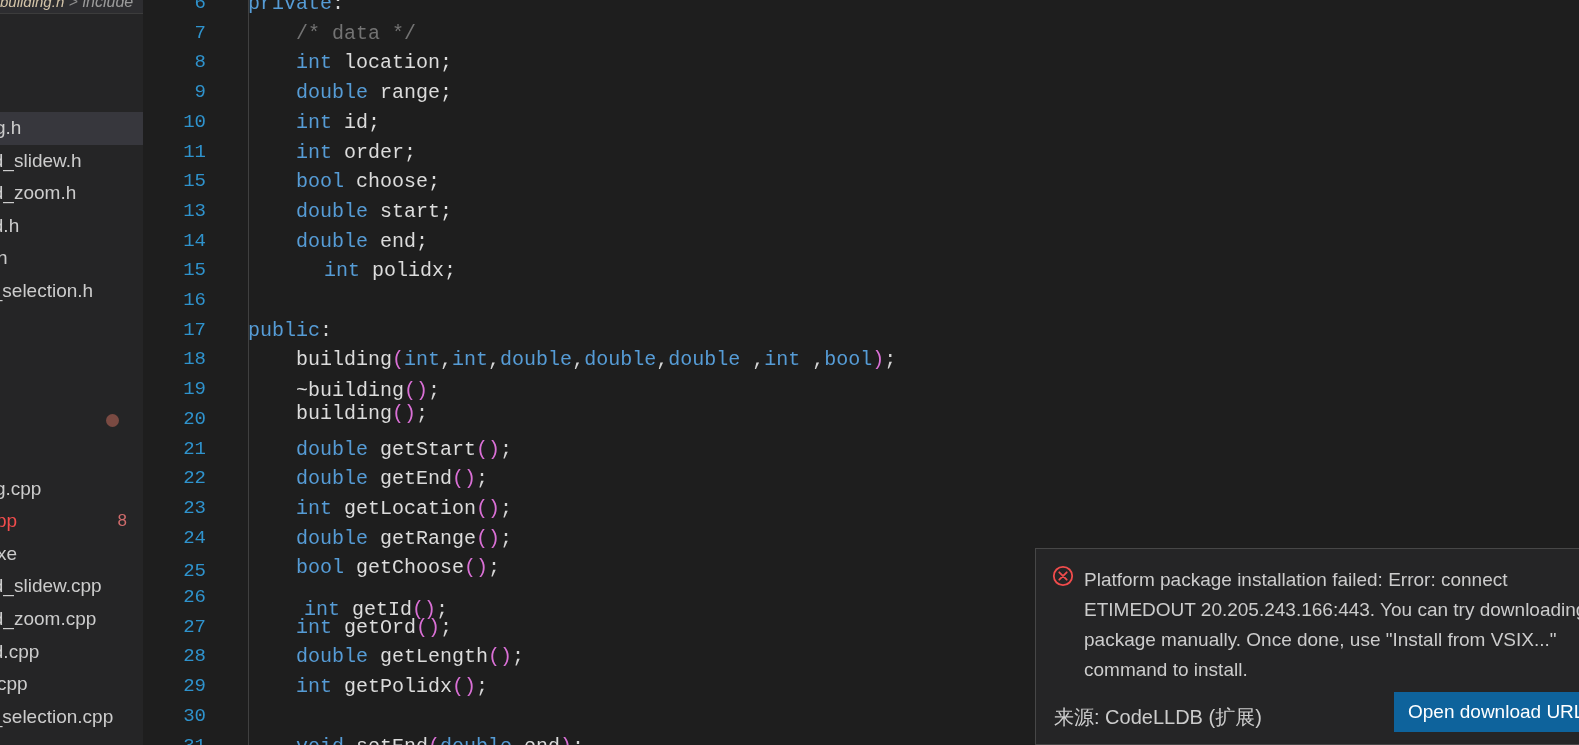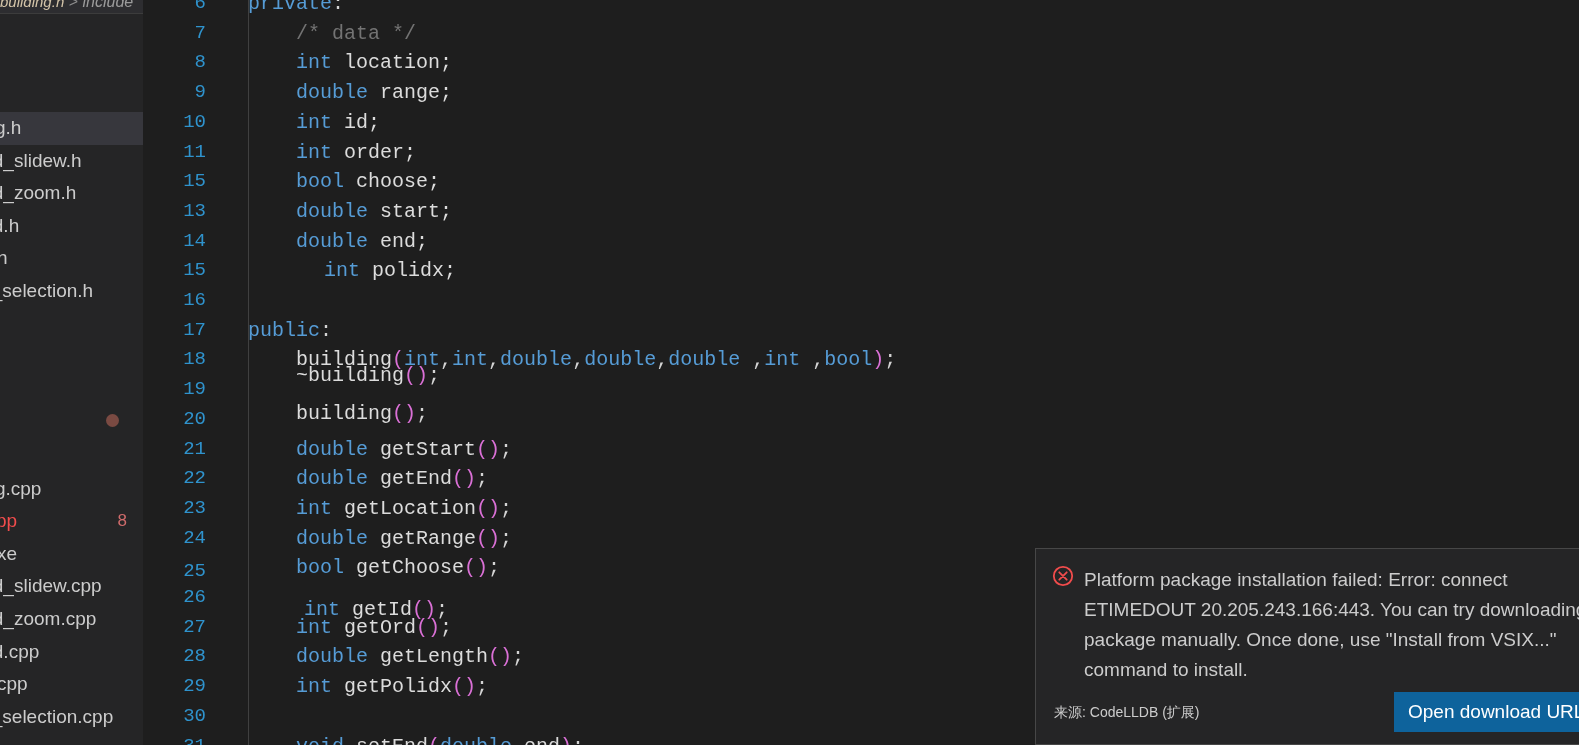--- a/index.html
+++ b/index.html
@@ -110,21 +110,21 @@
     font-size: 19px; line-height: 30px;
     color: #cccccc;
     width: 520px;
   }
   #toast-footer {
     position: absolute; left: 0; bottom: 0;
     width: 560px; height: 52px;
   }
   #toast-source {
     position: absolute; left: 18px; top: 12px;
-    font-size: 14px; color: #cccccc;
+    font-size: 20px; color: #cccccc;
   }
   #toast-action {
     position: absolute; left: 358px; top: 0px;
     height: 40px; min-width: 200px;
     background: #0e639c;
     color: #ffffff;
     font-size: 19px;
     line-height: 40px;
     padding: 0 14px;
     white-space: nowrap;
@@ -207,21 +207,21 @@
         <div class="codeline" style="top: 81.1px;"><span class="pun">    </span><span class="kw">double</span><span class="id"> range;</span></div>
         <div class="codeline" style="top: 110.8px;"><span class="pun">    </span><span class="kw">int</span><span class="id"> id;</span></div>
         <div class="codeline" style="top: 140.5px;"><span class="pun">    </span><span class="kw">int</span><span class="id"> order;</span></div>
         <div class="codeline" style="top: 170.2px;"><span class="pun">    </span><span class="kw">bool</span><span class="id"> choose;</span></div>
         <div class="codeline" style="top: 199.9px;"><span class="pun">    </span><span class="kw">double</span><span class="id"> start;</span></div>
         <div class="codeline" style="top: 229.6px;"><span class="pun">    </span><span class="kw">double</span><span class="id"> end;</span></div>
         <div class="codeline" style="top: 259.3px; padding-left: 28px;"><span class="pun">    </span><span class="kw">int</span><span class="id"> polidx;</span></div>
         <div class="codeline" style="top: 289px;"></div>
         <div class="codeline" style="top: 318.7px;"><span class="kw">public</span><span class="pun">:</span></div>
         <div class="codeline" style="top: 348.4px;"><span class="pun">    </span><span class="id">building</span><span class="par">(</span><span class="kw">int</span><span class="pun">,</span><span class="kw">int</span><span class="pun">,</span><span class="kw">double</span><span class="pun">,</span><span class="kw">double</span><span class="pun">,</span><span class="kw">double</span><span class="pun"> ,</span><span class="kw">int</span><span class="pun"> ,</span><span class="kw">bool</span><span class="par">)</span><span class="pun">;</span></div>
-        <div class="codeline" style="top: 364px;"><span class="id">    ~building</span><span class="par">()</span><span class="pun">;</span></div>
+        <div class="codeline" style="top: 379px;"><span class="id">    ~building</span><span class="par">()</span><span class="pun">;</span></div>
         <div class="codeline" style="top: 402px;"><span class="id">    building</span><span class="par">()</span><span class="pun">;</span></div>
         <div class="codeline" style="top: 437.5px;"><span class="pun">    </span><span class="kw">double</span><span class="id"> getStart</span><span class="par">()</span><span class="pun">;</span></div>
         <div class="codeline" style="top: 467.2px;"><span class="pun">    </span><span class="kw">double</span><span class="id"> getEnd</span><span class="par">()</span><span class="pun">;</span></div>
         <div class="codeline" style="top: 496.9px;"><span class="pun">    </span><span class="kw">int</span><span class="id"> getLocation</span><span class="par">()</span><span class="pun">;</span></div>
         <div class="codeline" style="top: 526.6px; text-align: right;"><span class="pun">    </span><span class="kw">double</span><span class="id"> getRange</span><span class="par">()</span><span class="pun">;</span></div>
         <div class="codeline" style="top: 556.3px;"><span class="pun">    </span><span class="kw">bool</span><span class="id"> getChoose</span><span class="par">()</span><span class="pun">;</span></div>
         <div class="codeline" style="top: 598px; padding-left: 8px;"><span class="pun">    </span><span class="kw">int</span><span class="id"> getId</span><span class="par">()</span><span class="pun">;</span></div>
         <div class="codeline" style="top: 615.7px;"><span class="pun">    </span><span class="kw">int</span><span class="id"> getOrd</span><span class="par">()</span><span class="pun">;</span></div>
         <div class="codeline" style="top: 645.4px;"><span class="pun">    </span><span class="kw">double</span><span class="id"> getLength</span><span class="par">()</span><span class="pun">;</span></div>
         <div class="codeline" style="top: 675.1px;"><span class="pun">    </span><span class="kw">int</span><span class="id"> getPolidx</span><span class="par">()</span><span class="pun">;</span></div>

